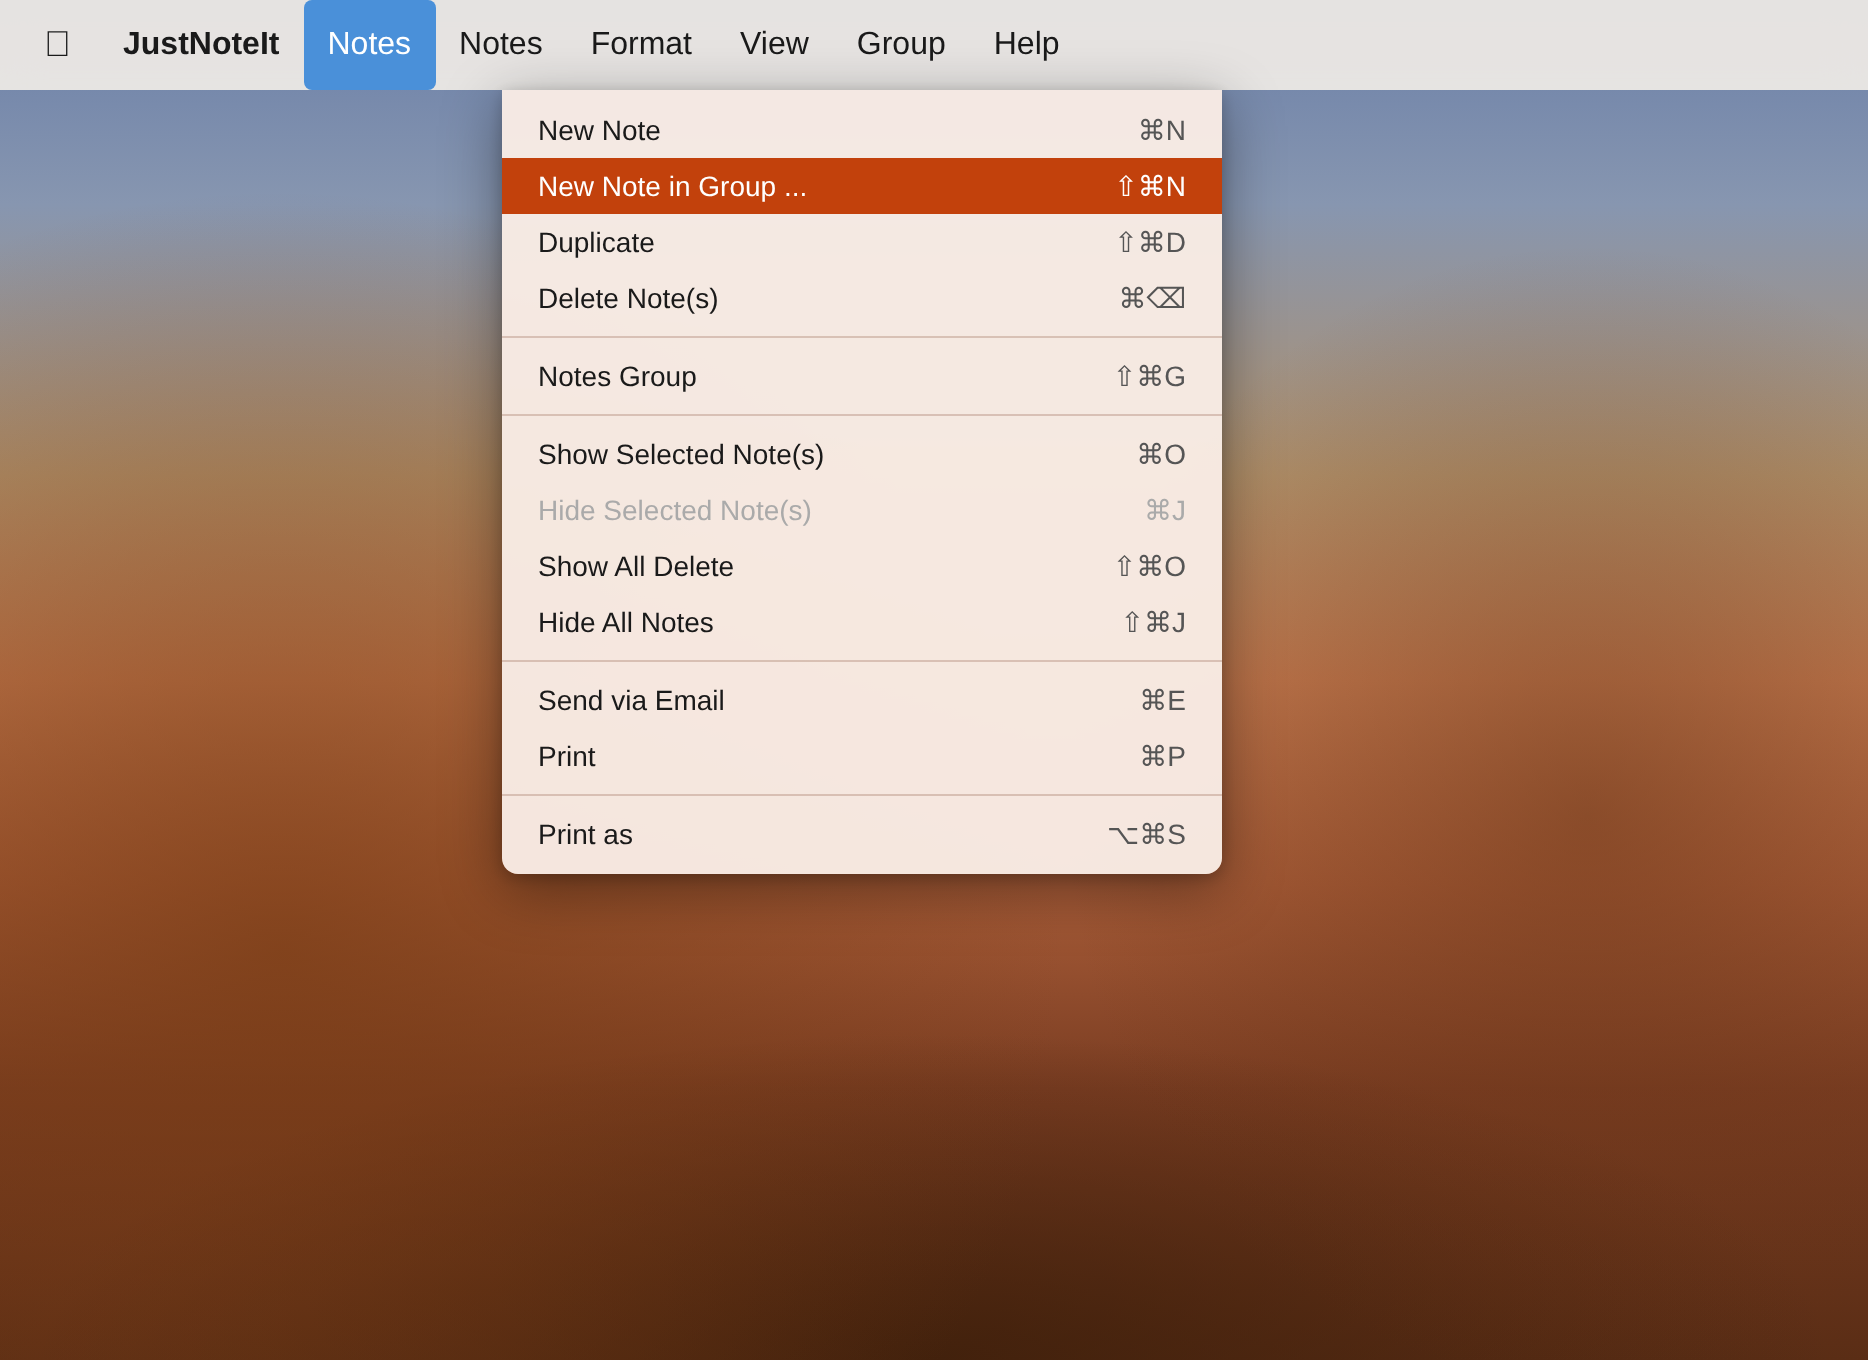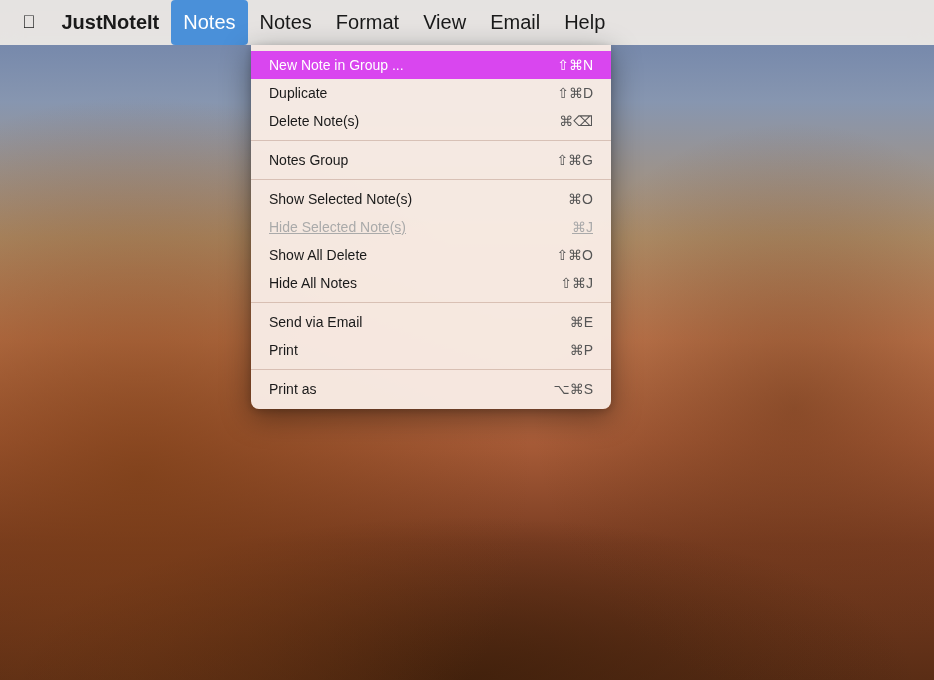--- a/index.html
+++ b/index.html
@@ -51,21 +51,21 @@
       padding: 0 8px;
       z-index: 100;
       backdrop-filter: blur(10px);
     }
 
     .menubar-item {
       padding: 0 12px;
       height: 45px;
       display: flex;
       align-items: center;
-      font-size: 20px;
+      font-size: 16px;
       font-weight: 400;
       color: #1a1a1a;
       cursor: default;
       border-radius: 4px;
       white-space: nowrap;
     }
 
     .menubar-item.apple {
       font-size: 18px;
       padding: 0 14px;
@@ -100,27 +100,26 @@
       align-items: center;
       justify-content: space-between;
       padding: 5px 18px;
       font-size: 14px;
       color: #1a1a1a;
       cursor: default;
       min-height: 28px;
     }
 
     .menu-item.highlighted {
-      background: #d946ef;
+      background: #c2410c;
       color: white;
     }
 
     .menu-item.disabled {
       color: #aaa;
-      text-decoration: underline;
     }
 
     .menu-item-label {
       font-size: 14px;
     }
 
     .menu-item.highlighted .menu-item-label {
       color: white;
       font-weight: 500;
     }
@@ -151,26 +150,30 @@
 <div class="desktop-bg"></div>
 <div class="rock-overlay"></div>
 
 <div class="menubar">
   <div class="menubar-item apple"></div>
   <div class="menubar-item app-name">JustNoteIt</div>
   <div class="menubar-item active">Notes</div>
   <div class="menubar-item">Notes</div>
   <div class="menubar-item">Format</div>
   <div class="menubar-item">View</div>
-  <div class="menubar-item">Email</div>
+  <div class="menubar-item">Group</div>
   <div class="menubar-item">Help</div>
 </div>
 
 <div class="dropdown-menu">
 
+  <div class="menu-item">
+    <span class="menu-item-label">New Note</span>
+    <span class="menu-shortcut">⌘N</span>
+  </div>
 
   <div class="menu-item highlighted">
     <span class="menu-item-label">New Note in Group ...</span>
     <span class="menu-shortcut">⇧⌘N</span>
   </div>
 
   <div class="menu-item">
     <span class="menu-item-label">Duplicate</span>
     <span class="menu-shortcut">⇧⌘D</span>
   </div>

